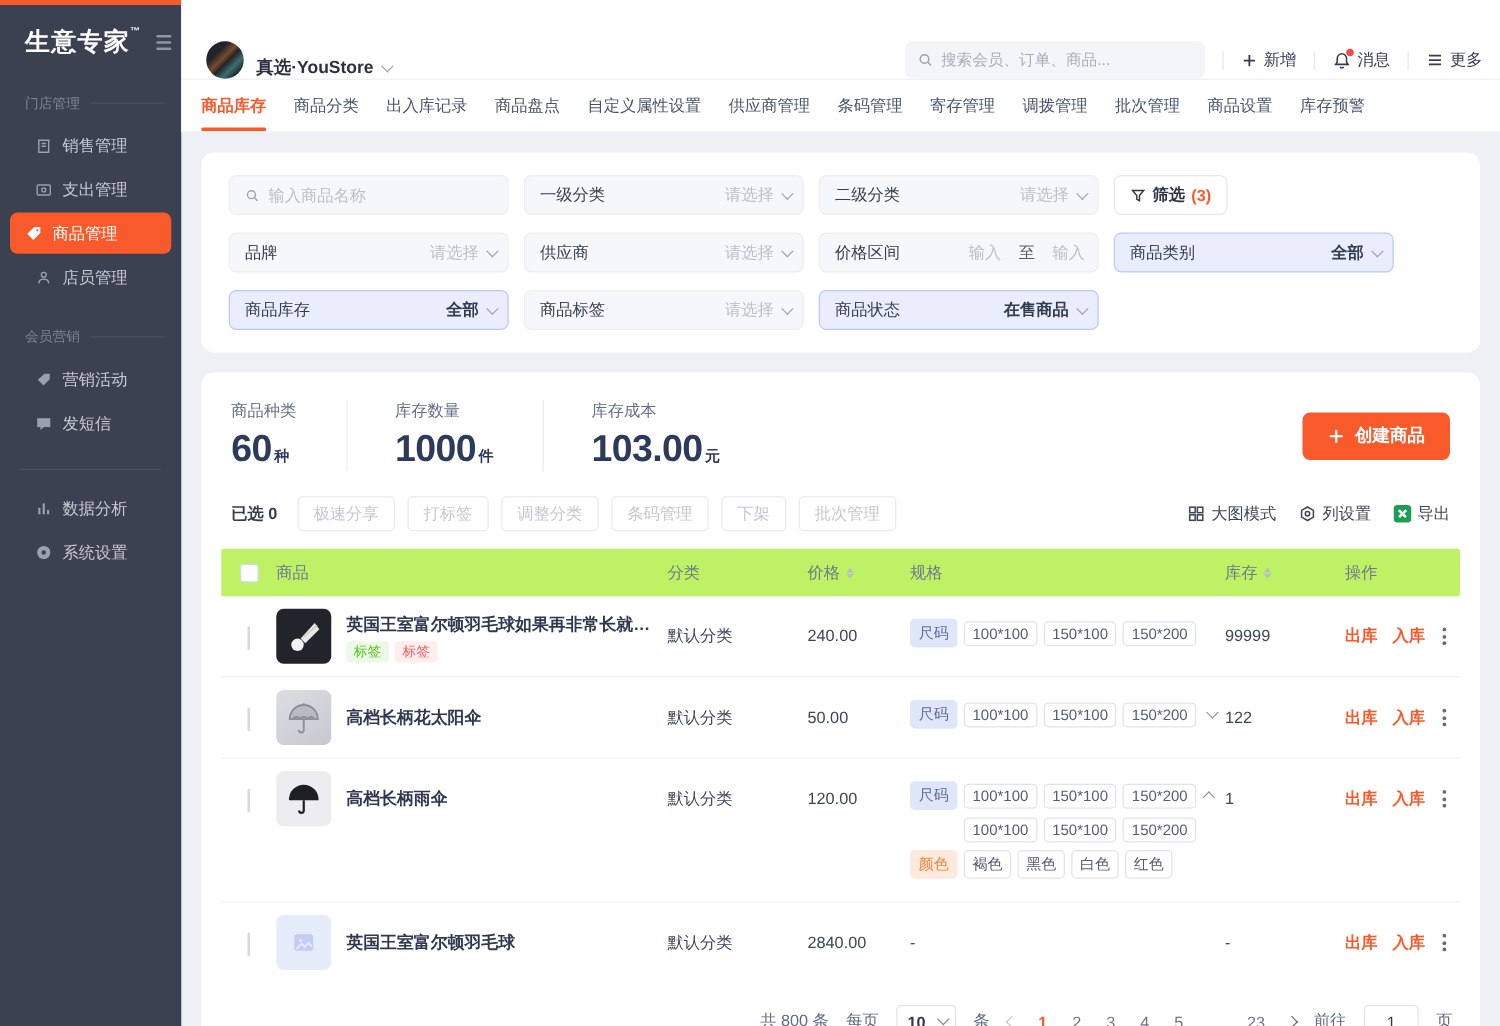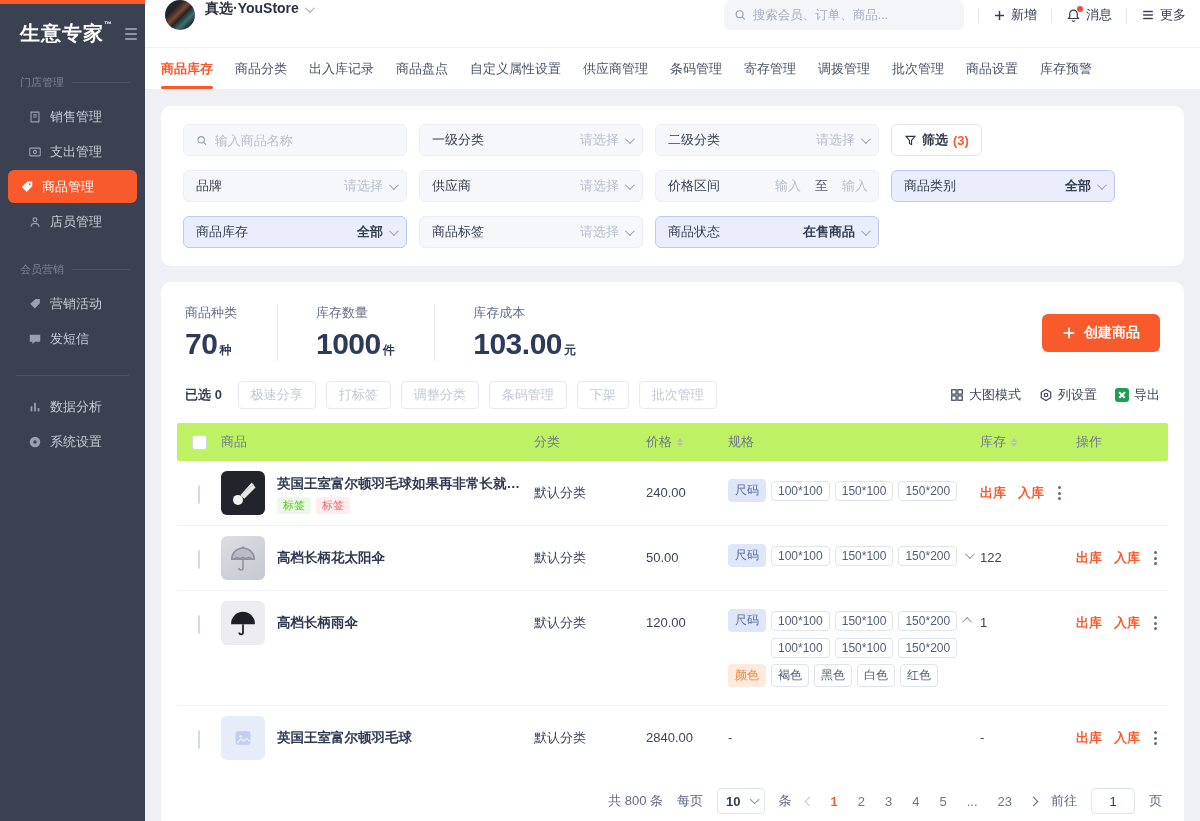--- a/index.html
+++ b/index.html
@@ -20,21 +20,21 @@
   .side-section-title { display:flex; align-items:center; color:#7d8494; font-size:11px; padding:0 14px 0 20px; margin:22px 0 10px; }
   .side-section-title::after { content:""; flex:1; height:1px; background:#4a5160; margin-left:8px; }
   .side-item { display:flex; align-items:center; height:33px; padding-left:20px; margin:0 8px 2px; font-size:13px; color:#c6cad4; border-radius:6px; cursor:pointer; white-space:nowrap; }
   .side-item svg { color:#9aa0ae; margin-right:8px; flex-shrink:0; }
   .side-item.active { background:#f95a2c; color:#fff; padding-left:12px; }
   .side-item.active svg { color:#fff; }
   .side-divider { height:1px; background:#4a5160; margin:18px 16px 14px; }
 
   
   .main { flex:1; display:flex; flex-direction:column; min-width:0; }
-  .topbar { height:48px; background:#fff; display:flex; align-items:flex-start; padding:0 14px 0 20px; border-bottom:1px solid #f0f1f5; flex-shrink:0; }
+  .topbar { height:64px; background:#fff; display:flex; align-items:flex-end; padding:0 14px 0 20px; border-bottom:1px solid #f0f1f5; flex-shrink:0; }
   .avatar { width:30px; height:30px; border-radius:50%; background:linear-gradient(135deg,#23242b 30%,#7a4a2b 45%,#23242b 55%,#3b6f6f 70%,#23242b 85%); margin-right:10px; flex-shrink:0; }
   .store-name { font-size:14px; font-weight:bold; color:#2b3140; display:flex; align-items:center; gap:6px; cursor:pointer; }
   .topbar-right { margin-left:auto; display:flex; align-items:center; gap:14px; }
   .top-search { width:240px; height:30px; background:#f4f5f8; border-radius:6px; display:flex; align-items:center; padding:0 10px; gap:6px; }
   .top-search input { border:none; outline:none; background:transparent; font-size:12.5px; color:#333c50; width:100%; font-family:inherit; }
   .top-search input::placeholder { color:#a8aebc; }
   .top-sep { width:1px; height:15px; background:#e5e8ee; }
   .top-act { display:flex; align-items:center; gap:5px; font-size:13px; color:#333c50; cursor:pointer; white-space:nowrap; }
   .bell-wrap { position:relative; display:flex; }
   .bell-dot { position:absolute; top:-2px; right:-2px; width:6px; height:6px; border-radius:50%; background:#f5484d; }
@@ -367,21 +367,21 @@
               </span>
           </div>
         </div>
       </div>
 
       <div class="card main-card">
 
         <div class="stats-row">
           <div class="stat">
             <div class="lab">商品种类</div>
-            <div class="num"><span>70</span><span class="unit">种</span></div>
+            <div class="num"><span>60</span><span class="unit">种</span></div>
           </div>
           <div class="stat">
             <div class="lab">库存数量</div>
             <div class="num"><span>1000</span><span class="unit">件</span></div>
           </div>
           <div class="stat">
             <div class="lab">库存成本</div>
             <div class="num"><span>103.00</span><span class="unit">元</span></div>
           </div>
           <button class="create-btn">
@@ -470,20 +470,21 @@
           <div class="cell-line">默认分类</div>
           <div class="cell-line">240.00</div>
           <div class="spec-cell">
             <div class="spec-line">
               <span class="spec-key key-blue">尺码</span>
               <span class="spec-chip">100*100</span>
               <span class="spec-chip">150*100</span>
               <span class="spec-chip">150*200</span>
             </div>
           </div>
+          <div class="cell-line">99999</div>
           <div class="ops-cell">
             <span class="op-link">出库</span>
             <span class="op-link">入库</span>
             <span class="kebab">
                 <i></i>
                 <i></i>
                 <i></i>
               </span>
           </div>
         </div>

